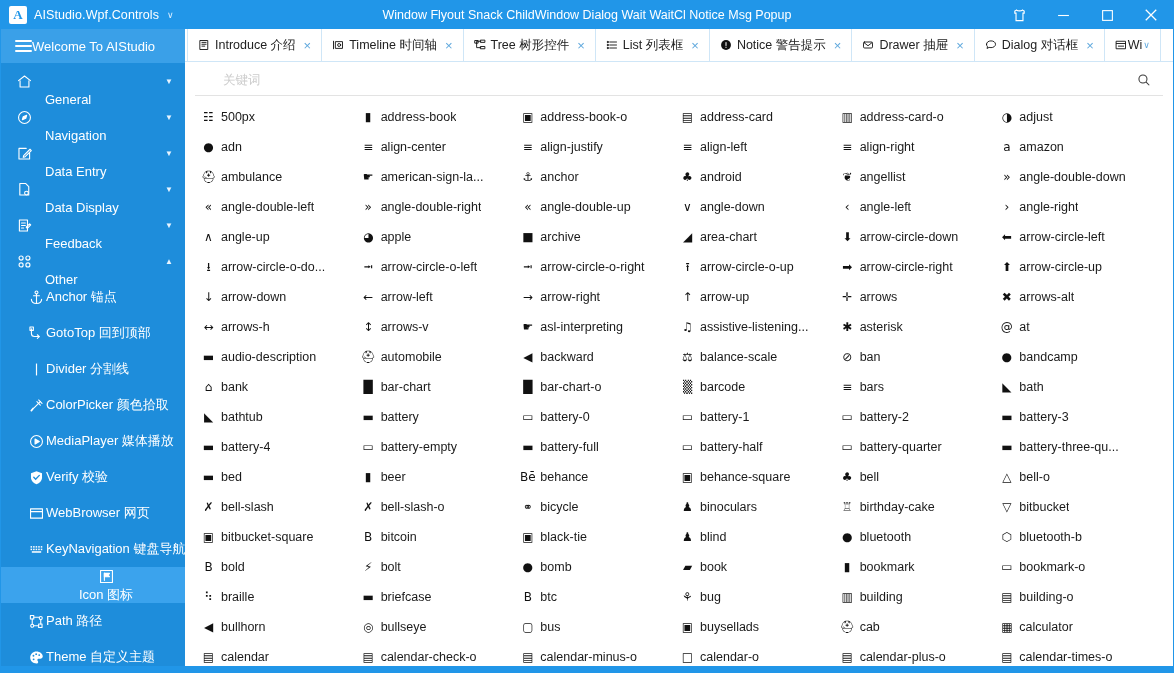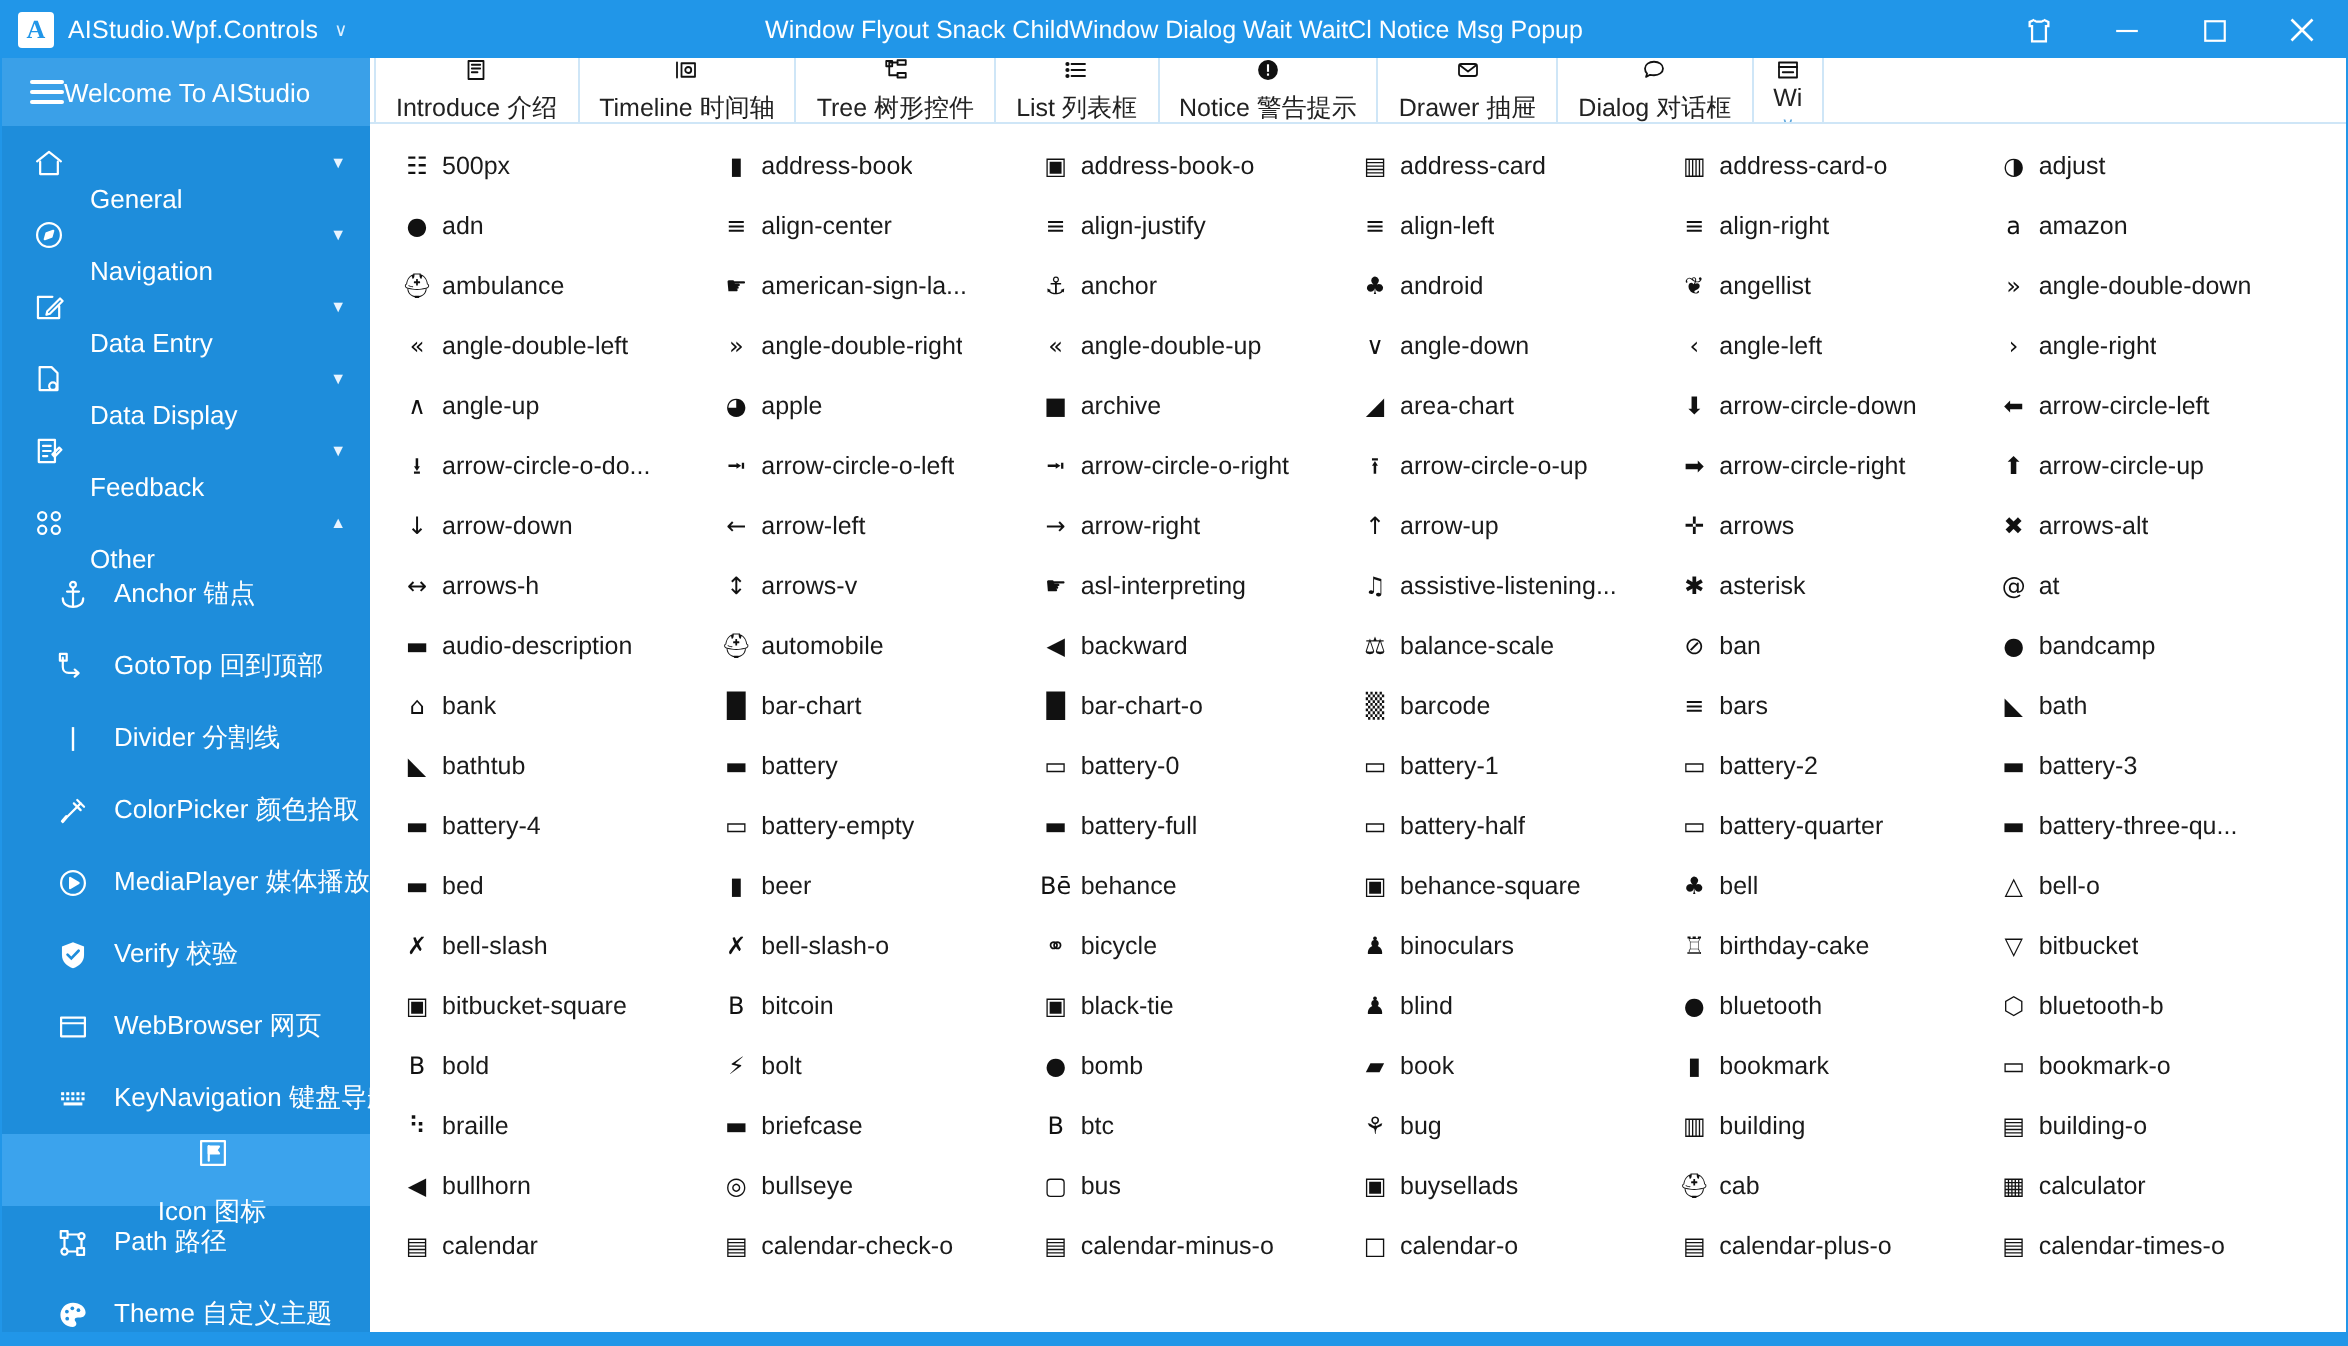--- a/index.html
+++ b/index.html
@@ -69,21 +69,21 @@
   .burger { display: flex; flex-direction: column; gap: 3px; width: 17px; }
   .burger span { height: 2px; background: #fff; display: block; border-radius: 1px; }
   .grp {
     height: 36px; display: flex; align-items: center; gap: 11px;
     padding: 0 12px 0 14px; font-size: 13px;
   }
   .grp .ic { width: 19px; height: 19px; display:flex; align-items:center; justify-content:center; }
   .grp .lbl { flex: 1; margin-top: 37px; }
   .grp .arr { font-size: 8px; color: #e8f4ff; }
   .item {
-    height: 36px; display: flex; align-items: center; gap: 11px;
+    height: 36px; display: flex; align-items: center; 
     padding-left: 26px; font-size: 13px; white-space: nowrap;
   }
   .item .ic { width: 19px; height: 19px; display:flex; align-items:center; justify-content:center; flex:0 0 19px;}
   .item.selected { background: #3ba3ed; flex-direction: column; }
   .ic svg { display: block; }
 
   
   .main { flex: 1; display: flex; flex-direction: column; min-width: 0; background: #fff; }
 
   
@@ -97,21 +97,20 @@
   }
   .tab {
     display: flex; align-items: center; gap: 5px;
     padding: 0 10px;
     font-size: 12.5px; color: #222;
     border: 1px solid #cfe6f7;
     border-top: none; border-bottom: none;
     border-left: none;
     white-space: nowrap;
     background: #fff;
-    flex-direction: column;
   }
   .tab:first-child { border-left: 1px solid #cfe6f7; }
   .tab .tic { display: flex; align-items: center; color: #111; }
   .tab .x { color: #5fa8dd; font-size: 13px; margin-left: 3px; }
   .tab.overflow { gap: 1px; }
   .tab.overflow .ov { color: #5fa8dd; font-size: 9px; }
 
   
   .searchrow {
     height: 32px; min-height: 32px;
@@ -478,20 +477,29 @@
                 <rect x="2" y="3" width="12" height="10"></rect>
                 <path d="M2 6 H14"></path>
                 <path d="M4.5 9.5 H11.5"></path>
               </svg>
             </span>
             <span>Wi</span>
             <span class="ov">∨</span>
           </div>
         </div>
 
+      <div class="searchrow">
+        <input type="text" id="search-input" placeholder="关键词" style="">
+        <span class="search-ic">
+          <svg width="14" height="14" viewBox="0 0 16 16" fill="none" stroke="#3a3a3a" stroke-width="1.2">
+            <circle cx="6.8" cy="6.8" r="4.6"></circle>
+              <path d="M10.2 10.2 L14 14"></path>
+          </svg>
+        </span>
+      </div>
 
       <div class="gridwrap">
         <div class="grid" id="icon-grid" style="grid-template-columns: repeat(6, 1fr);">
             <div class="cell">
               <span class="gi">☷</span>
               <span class="gl">500px</span>
             </div>
             <div class="cell">
               <span class="gi">▮</span>
               <span class="gl">address-book</span>

